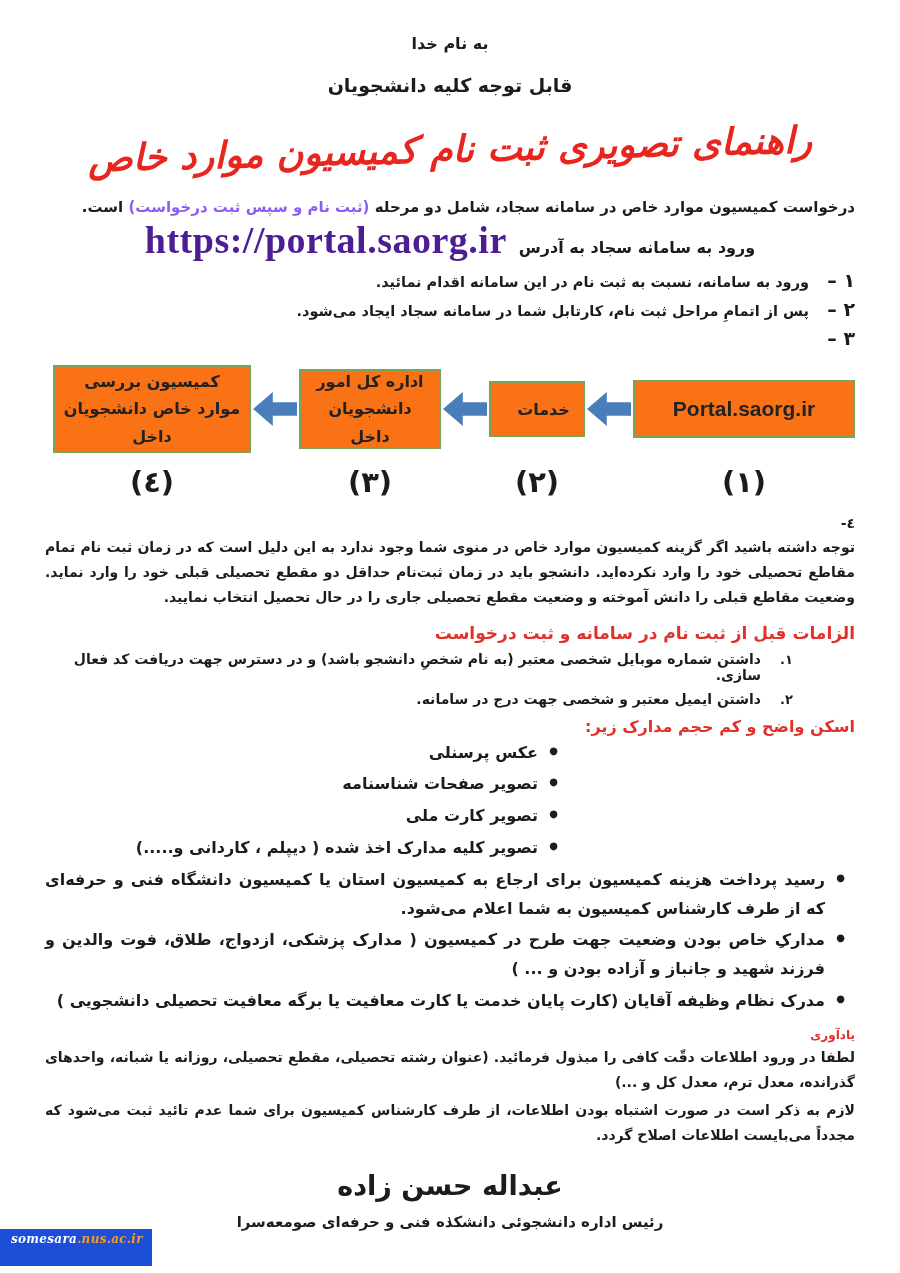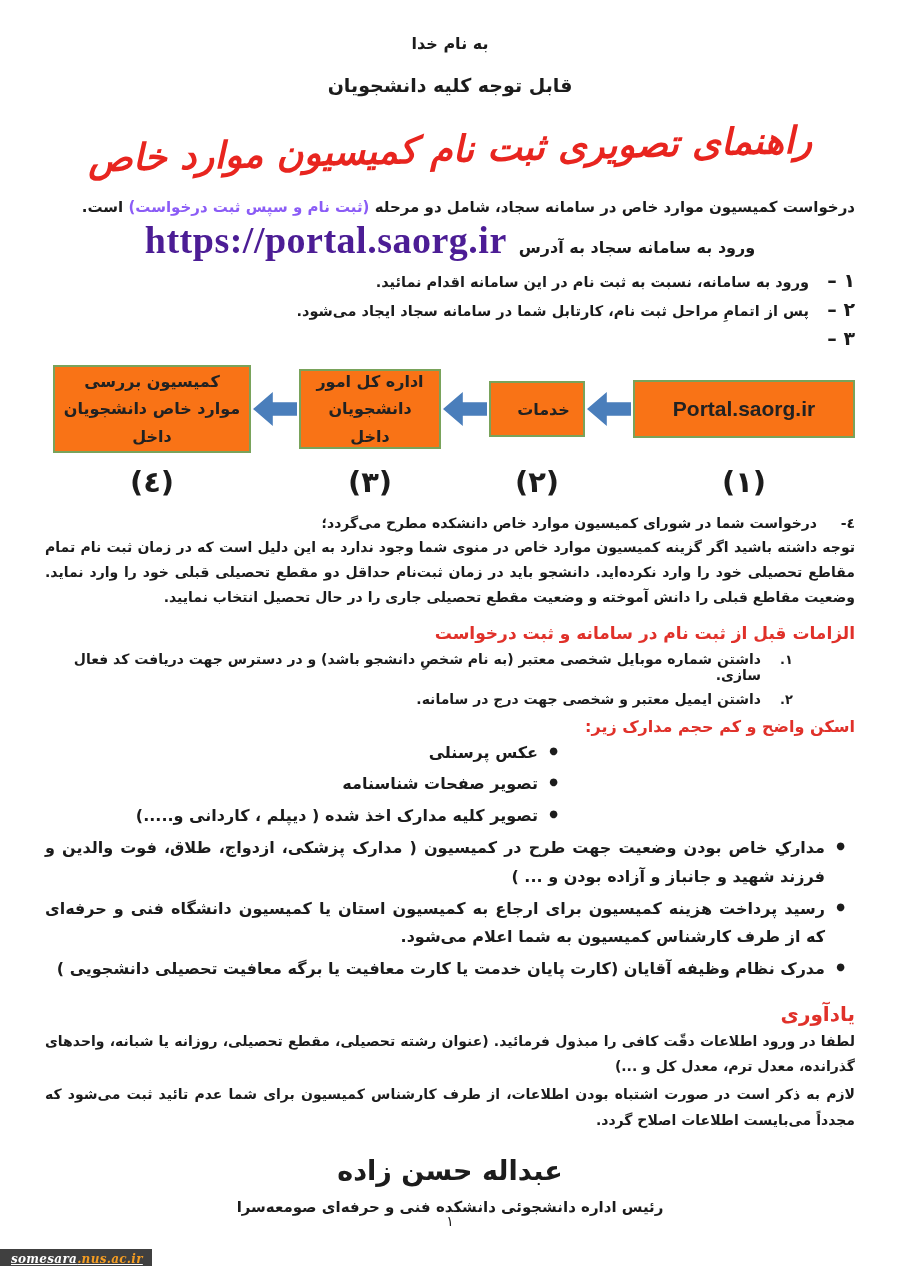--- a/index.html
+++ b/index.html
@@ -54,30 +54,30 @@
   .note{font-size:14px;font-weight:bold;text-align:justify;line-height:1.8;margin-top:4px;}
   .red-heading{color:#e0312a;font-weight:bold;}
   .req-title{font-size:17px;margin-top:12px;}
   .req-item{display:flex;align-items:baseline;font-weight:bold;font-size:14px;margin-top:8px;margin-right:62px;}
   .req-num{flex:none;width:32px;font-size:13px;}
   .docs-title{font-size:16px;margin-top:10px;}
   .doc-li{position:relative;font-weight:bold;font-size:16px;margin-top:3px;padding-right:22px;line-height:1.8;}
   .doc-li::before{content:"●";position:absolute;right:2px;top:3px;font-size:10px;}
   .doc-short{margin-right:295px;}
   .doc-long{margin-right:8px;text-align:justify;}
-  .rem-title{font-size:20px;margin-top:18px;}
+  .rem-title{font-size:12px;margin-top:12px;}
   .rem-line{font-weight:bold;font-size:14px;text-align:justify;line-height:1.8;margin-top:3px;}
   .sig{text-align:center;margin-top:22px;}
   .sig-name{font-size:27px;font-weight:bold;}
   .sig-role{font-size:15px;font-weight:bold;margin-top:12px;}
   .page-num{position:absolute;bottom:44px;left:0;width:100%;text-align:center;font-size:14px;direction:rtl;}
   .watermark{
-    position:absolute;left:0;bottom:7px;background:#404040;color:#ffffff;
+    position:absolute;left:0;bottom:7px;background:#1d4ed8;color:#ffffff;
     font-family:"DejaVu Serif","Liberation Serif",serif;font-style:italic;font-weight:bold;
-    font-size:12px;padding:3px 9px 0 11px;direction:ltr;letter-spacing:.3px;text-decoration:underline;
+    font-size:12px;padding:3px 9px 20px 11px;direction:ltr;letter-spacing:.3px;
   }
   .watermark .domain{color:#f59d22;}
 </style>
 </head>
 <body>
 
 <div class="page">
 
   <div class="center bismillah">به نام خدا</div>
 
@@ -133,43 +133,43 @@
     <div class="flow-col">
       <div class="boxwrap">
           <div class="fbox box4">کمیسیون بررسی موارد خاص دانشجویان داخل</div>
         </div>
       <div class="flow-num">(٤)</div>
     </div>
   </div>
 
   <div class="step4">
     <span class="step4-num">٤-</span>
-    <span>درخواست شما در شورای کمیسیون موارد خاص دانشکده مطرح می‌گردد؛</span>
   </div>
 
   <div class="note">توجه داشته باشید اگر گزینه کمیسیون موارد خاص در منوی شما وجود ندارد به این دلیل است که در زمان ثبت نام تمام مقاطع تحصیلی خود را وارد نکرده‌اید. دانشجو باید در زمان ثبت‌نام حداقل دو مقطع تحصیلی قبلی خود را وارد نماید. وضعیت مقاطع قبلی را دانش آموخته و وضعیت مقطع تحصیلی جاری را در حال تحصیل انتخاب نمایید.</div>
 
   <div class="red-heading req-title">الزامات قبل از ثبت نام در سامانه و ثبت درخواست</div>
 
   <div class="req-item">
     <span class="req-num">١.</span>
     <span>داشتن شماره موبایل شخصی معتبر (به نام شخصِ دانشجو باشد)  و در دسترس جهت دریافت کد فعال سازی.</span>
   </div>
   <div class="req-item">
     <span class="req-num">٢.</span>
     <span>داشتن ایمیل معتبر و شخصی جهت درج در سامانه.</span>
   </div>
 
   <div class="red-heading docs-title">اسکن واضح و کم حجم مدارک زیر:</div>
 
   <div class="doc-li doc-short">عکس پرسنلی</div>
   <div class="doc-li doc-short">تصویر صفحات شناسنامه</div>
+  <div class="doc-li doc-short">تصویر کارت ملی</div>
   <div class="doc-li doc-short">تصویر کلیه مدارک اخذ شده ( دیپلم ، کاردانی و.....)</div>
+  <div class="doc-li doc-long">رسید پرداخت هزینه کمیسیون برای ارجاع به کمیسیون استان یا کمیسیون دانشگاه فنی و حرفه‌ای که از طرف کارشناس کمیسیون به شما اعلام می‌شود.</div>
   <div class="doc-li doc-long">مدارکِ خاص بودن وضعیت جهت طرح در کمیسیون ( مدارک پزشکی، ازدواج، طلاق، فوت والدین و فرزند شهید و جانباز و آزاده بودن و ... )</div>
-  <div class="doc-li doc-long">رسید پرداخت هزینه کمیسیون برای ارجاع به کمیسیون استان یا کمیسیون دانشگاه فنی و حرفه‌ای که از طرف کارشناس کمیسیون به شما اعلام می‌شود.</div>
   <div class="doc-li doc-long">مدرک نظام وظیفه آقایان (کارت پایان خدمت  یا کارت معافیت یا برگه معافیت تحصیلی دانشجویی )</div>
 
   <div class="red-heading rem-title">یادآوری</div>
   <div class="rem-line">لطفا در ورود اطلاعات دقّت کافی را مبذول فرمائید. (عنوان رشته تحصیلی، مقطع تحصیلی، روزانه یا شبانه، واحدهای گذرانده، معدل ترم، معدل کل و ...)</div>
   <div class="rem-line">لازم به ذکر است در صورت اشتباه بودن اطلاعات، از طرف کارشناس کمیسیون برای شما عدم تائید ثبت می‌شود که مجدداً می‌بایست اطلاعات اصلاح گردد.</div>
 
   <div class="sig">
     <div class="sig-name">عبداله حسن زاده</div>
     <div class="sig-role">رئیس اداره دانشجوئی  دانشکده فنی و حرفه‌ای صومعه‌سرا</div>
   </div>

